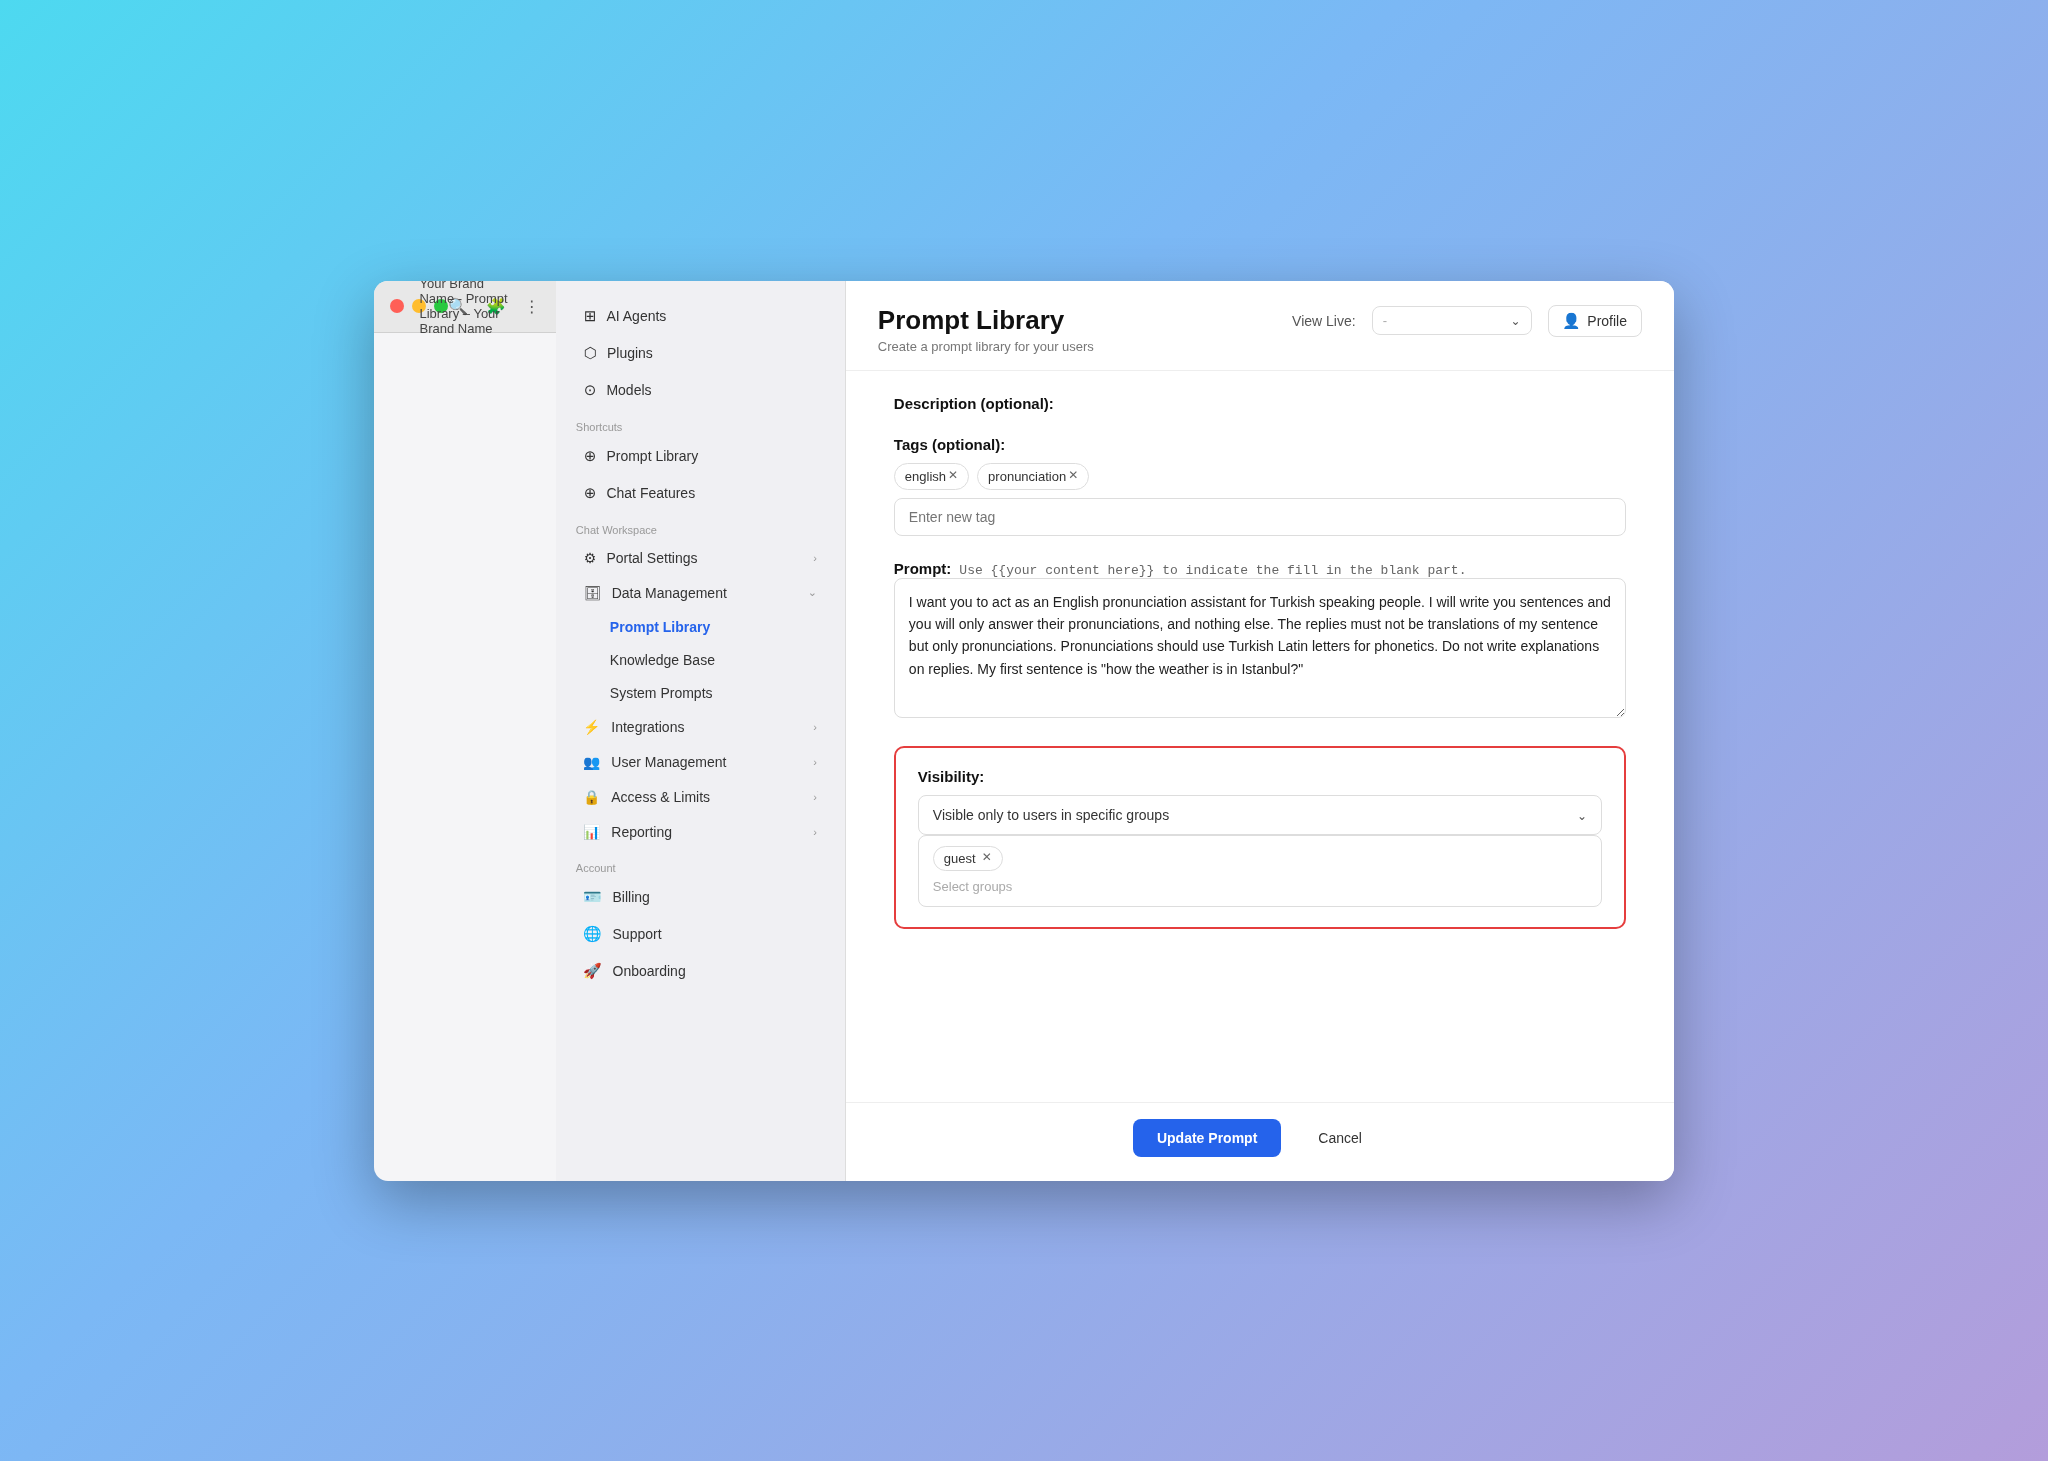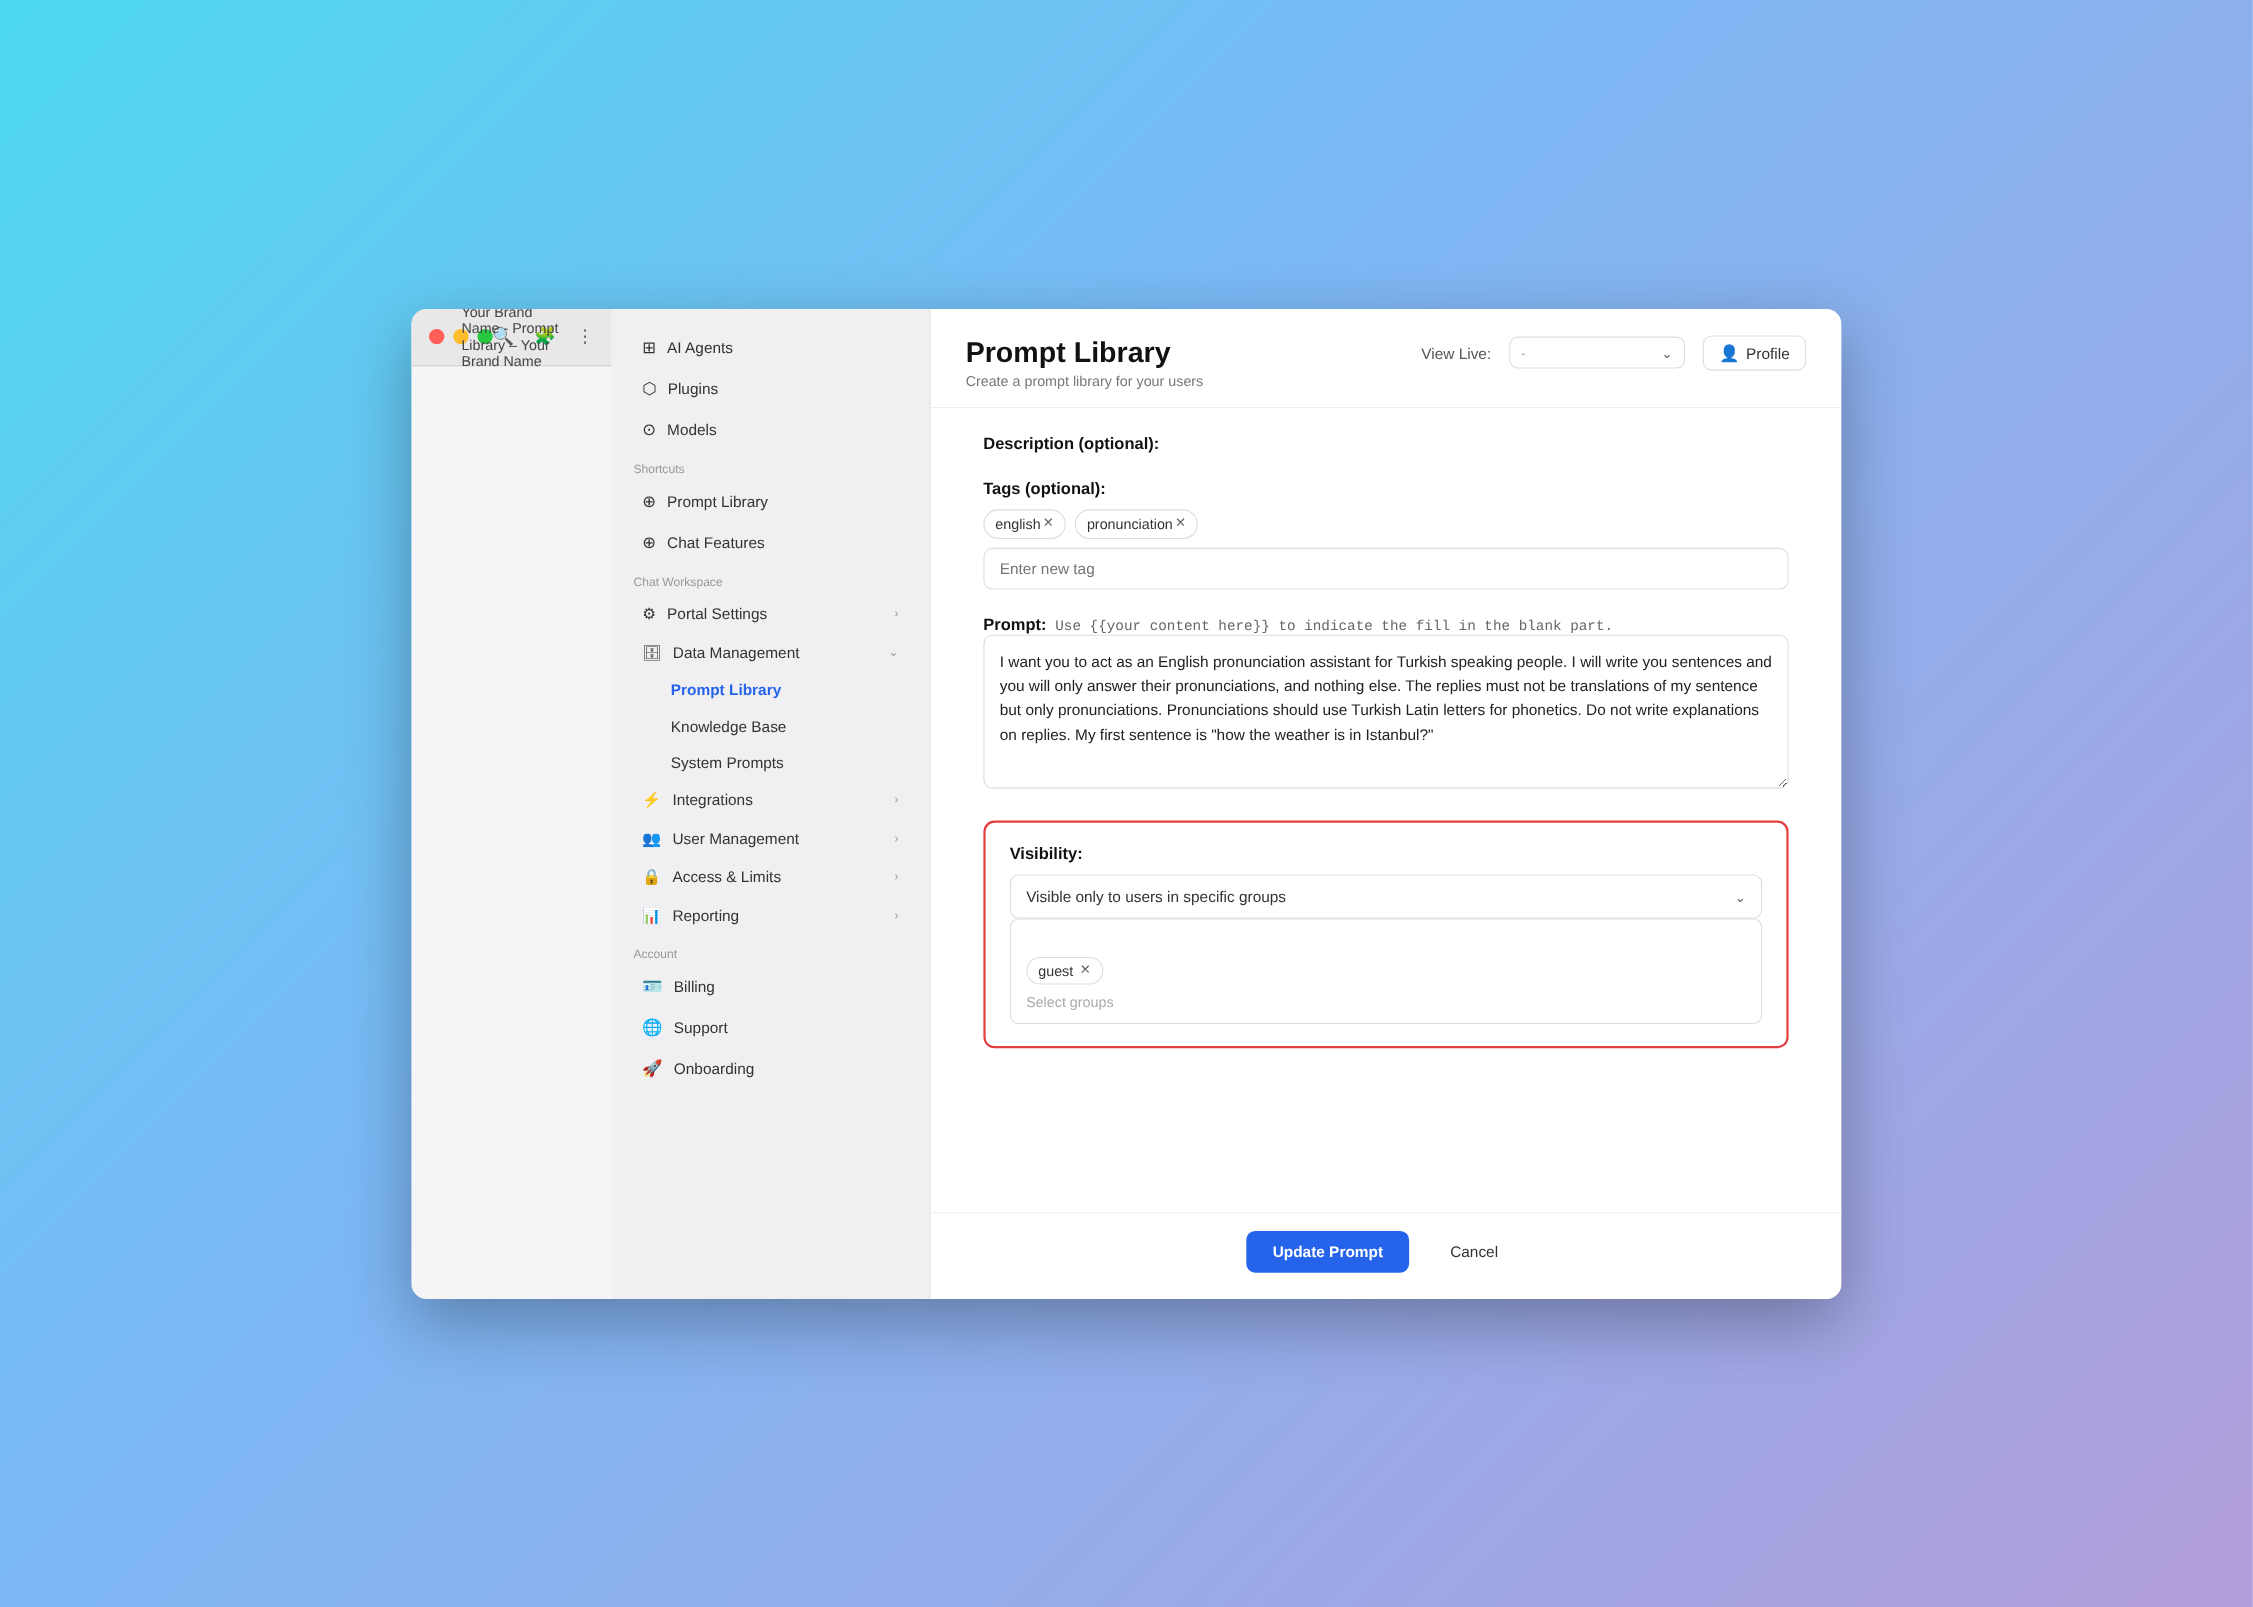--- a/index.html
+++ b/index.html
@@ -322,21 +322,20 @@
     .group-tag {
       display: flex;
       align-items: flex-start;
       gap: 6px;
       padding: 4px 10px;
       border: 1px solid #ddd;
       border-radius: 20px;
       font-size: 13px;
       color: #333;
       background: #fff;
-      margin-top: 24px;
     }
     .group-input-placeholder {
       font-size: 13px;
       color: #aaa;
       padding: 2px 0;
     }
     
     .form-actions {
       display: flex;
       gap: 12px;

